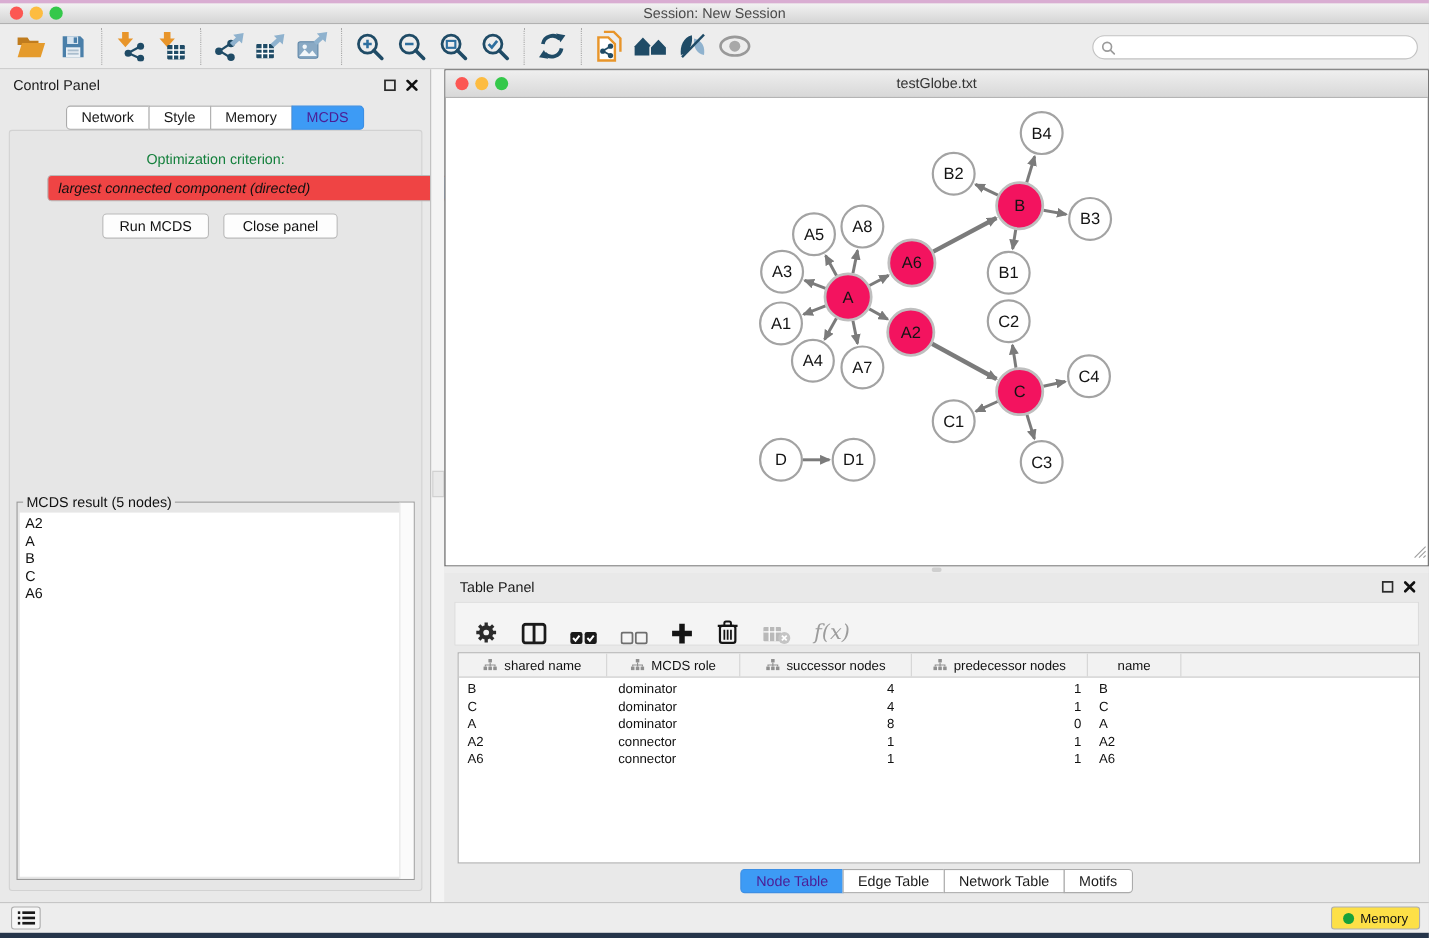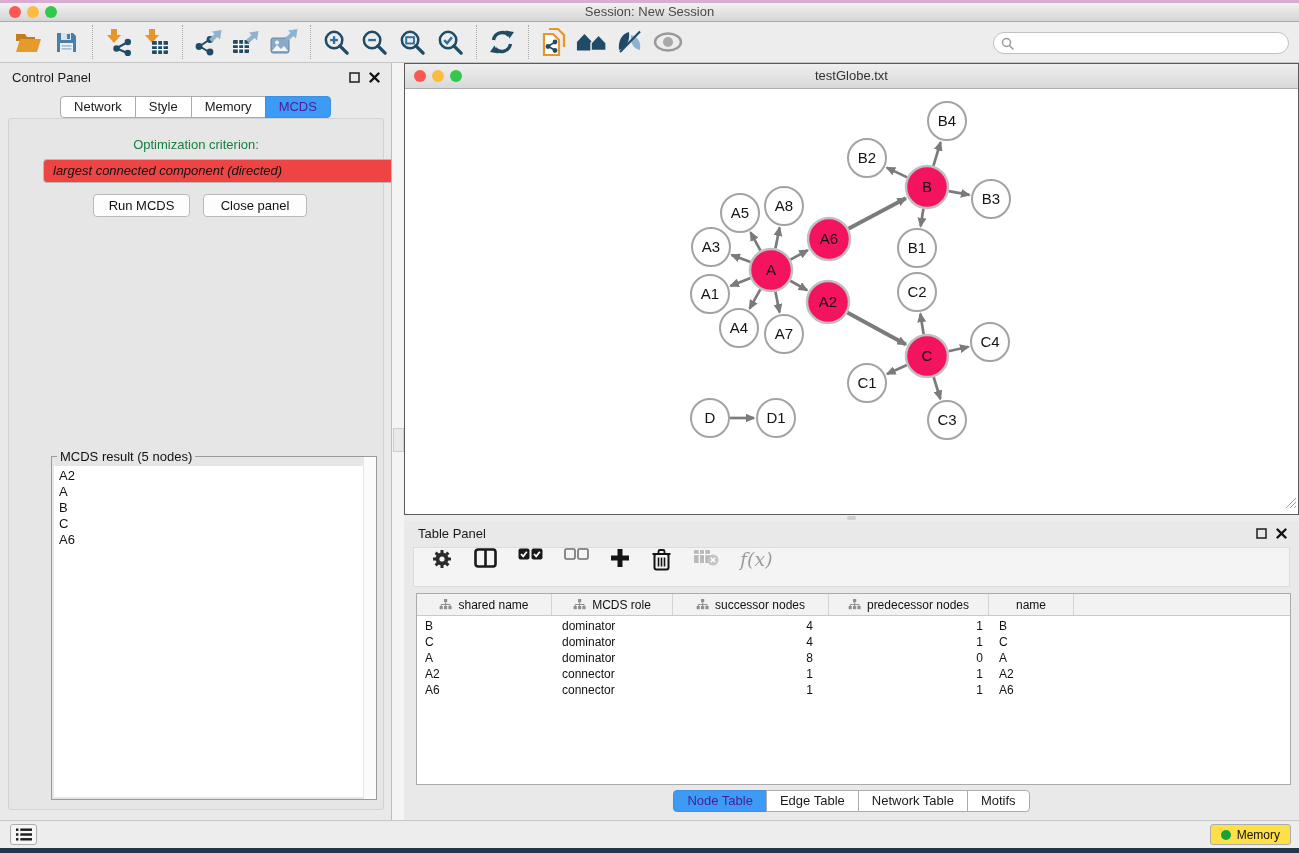--- a/index.html
+++ b/index.html
@@ -39,21 +39,21 @@
     border:1px solid #D2D2D2;border-radius:3px;}
   .opt-label{position:absolute;top:18px;width:100%;text-align:center;font-size:13px;color:#15803d;}
   .criterion{position:absolute;left:34px;top:40px;width:377px;height:24px;background:#ef4444;
     border:1px solid #B9B9B9;border-radius:4px;font-size:13px;line-height:22px;padding-left:9px;color:#111;font-style:italic;}
   .stepper{position:absolute;right:1px;top:1px;width:19px;height:20px;border-radius:3px;
     background:linear-gradient(#6FB0F9,#2D7BE9);display:flex;align-items:center;justify-content:center;}
   .btn{position:absolute;height:23px;background:#FDFDFD;border:1px solid #B9B9B9;border-radius:4px;
     font-size:13px;color:#111;text-align:center;line-height:21px;}
   .run-btn{left:84px;top:75px;width:97px;}
   .close-btn{left:194px;top:75px;width:104px;}
-  .result-box{position:absolute;left:6px;right:6px;top:337px;bottom:9px;border:1px solid #9A9A9A;margin-left:36px;}
+  .result-box{position:absolute;left:6px;right:6px;top:337px;bottom:9px;border:1px solid #9A9A9A;}
   .result-legend{position:absolute;top:-8px;left:5px;background:#E6E6E6;padding:0 3px;font-size:13px;color:#111;}
   .result-list{position:absolute;left:2px;right:2px;top:9px;bottom:2px;background:#fff;overflow:hidden;}
   .result-scroll{position:absolute;right:0;top:0;bottom:0;width:13px;background:#FBFBFB;border-left:1px solid #E6E6E6;}
   .result-item{font-size:13px;line-height:16px;padding-left:5px;color:#111;}
   .result-item:first-child{padding-top:2px;}
 
   
   .v-divider{position:absolute;left:391px;top:63px;width:13px;height:757px;background:#F4F4F4;border-left:1px solid #BDBDBD;}
   .v-grip{position:absolute;left:1px;top:365px;width:11px;height:24px;background:#E9E9E9;border:1px solid #CFCFCF;}
 
@@ -67,21 +67,21 @@
 
   
   .h-divider{position:absolute;left:404px;top:515px;width:895px;height:6px;background:#EDEDED;}
   .h-grip{position:absolute;left:443px;top:1px;width:9px;height:4px;background:#CFCFCF;border-radius:2px;}
 
   
   .table-panel{position:absolute;left:404px;top:521px;width:895px;height:299px;background:#E9E9E9;}
   .tp-title{position:absolute;top:5px;left:14px;font-size:13px;color:#1A1A1A;}
   .tp-controls{position:absolute;top:7px;right:12px;display:flex;gap:9px;align-items:center;}
   .tp-toolbar{position:absolute;left:9px;right:9px;top:26px;height:40px;background:#F4F4F4;
-    border:1px solid #DCDCDC;display:flex;align-items:flex-start;padding-left:17px;gap:21px;}
+    border:1px solid #DCDCDC;display:flex;align-items:flex-end;padding-left:17px;gap:21px;}
   .tp-btn{display:flex;align-items:center;justify-content:center;}
   .fx-label{font-family:"DejaVu Serif",serif;font-style:italic;font-size:19px;color:#9C9C9C;}
   .tp-table{position:absolute;left:12px;right:8px;top:72px;height:192px;background:#fff;border:1px solid #ABABAB;overflow:hidden;}
   .tbl-header{display:flex;height:22px;background:#F2F2F2;border-bottom:1px solid #C9C9C9;}
   .th{display:flex;align-items:center;justify-content:center;gap:6px;font-size:12px;color:#111;
     border-right:1px solid #D4D4D4;flex-shrink:0;}
   .th-fill{flex:1;}
   .tbl-row{display:flex;height:16px;font-size:12px;color:#111;align-items:center;}
   .tbl-row:first-child{margin-top:2px;}
   .td{flex-shrink:0;white-space:nowrap;overflow:hidden;}

